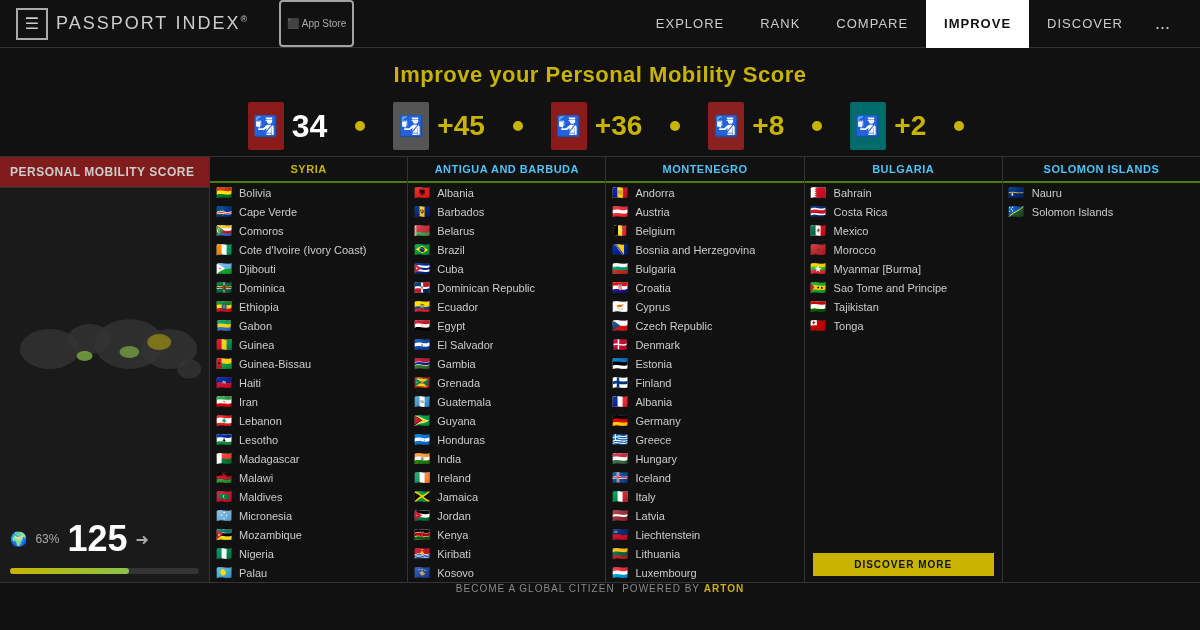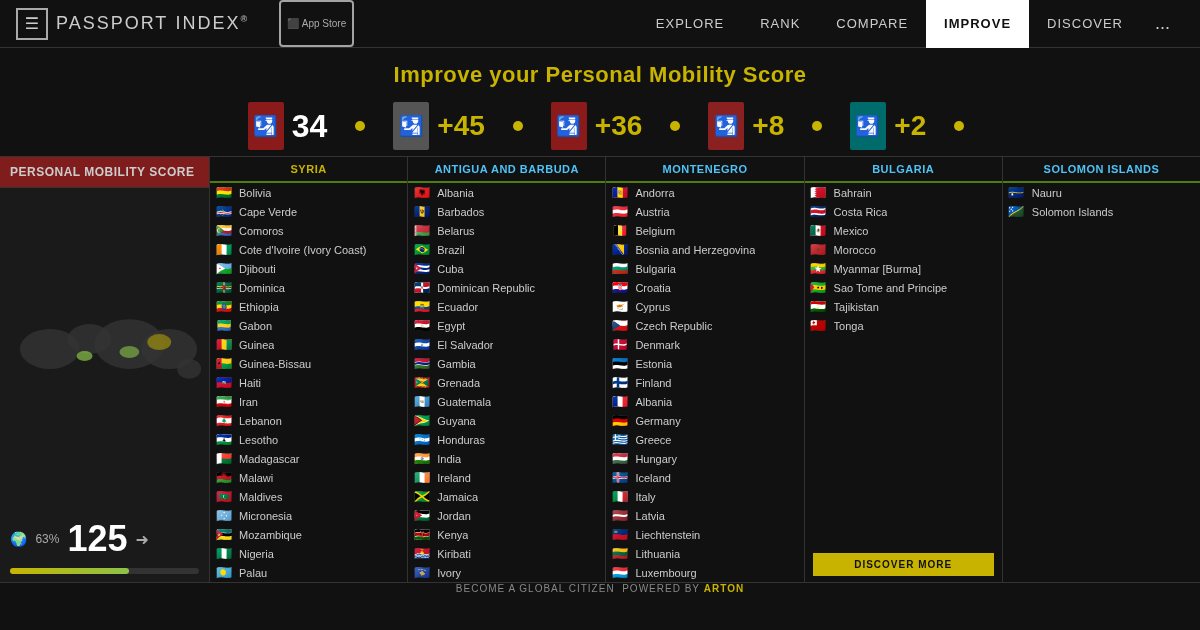--- a/index.html
+++ b/index.html
@@ -560,21 +560,21 @@
           <div class="col-item">
             <span class="flag-emoji">🇰🇪</span>
             <span class="country-name">Kenya</span>
           </div>
           <div class="col-item">
             <span class="flag-emoji">🇰🇮</span>
             <span class="country-name">Kiribati</span>
           </div>
           <div class="col-item">
             <span class="flag-emoji">🇽🇰</span>
-            <span class="country-name">Ivory</span>
+            <span class="country-name">Kosovo</span>
           </div>
           <div class="col-item"></div>
         </div>
       </div>
       <div class="country-column">
         <div class="col-header montenegro">Montenegro</div>
         <div class="col-list">
           <div class="col-item">
             <span class="flag-emoji">🇦🇩</span>
             <span class="country-name">Andorra</span>

